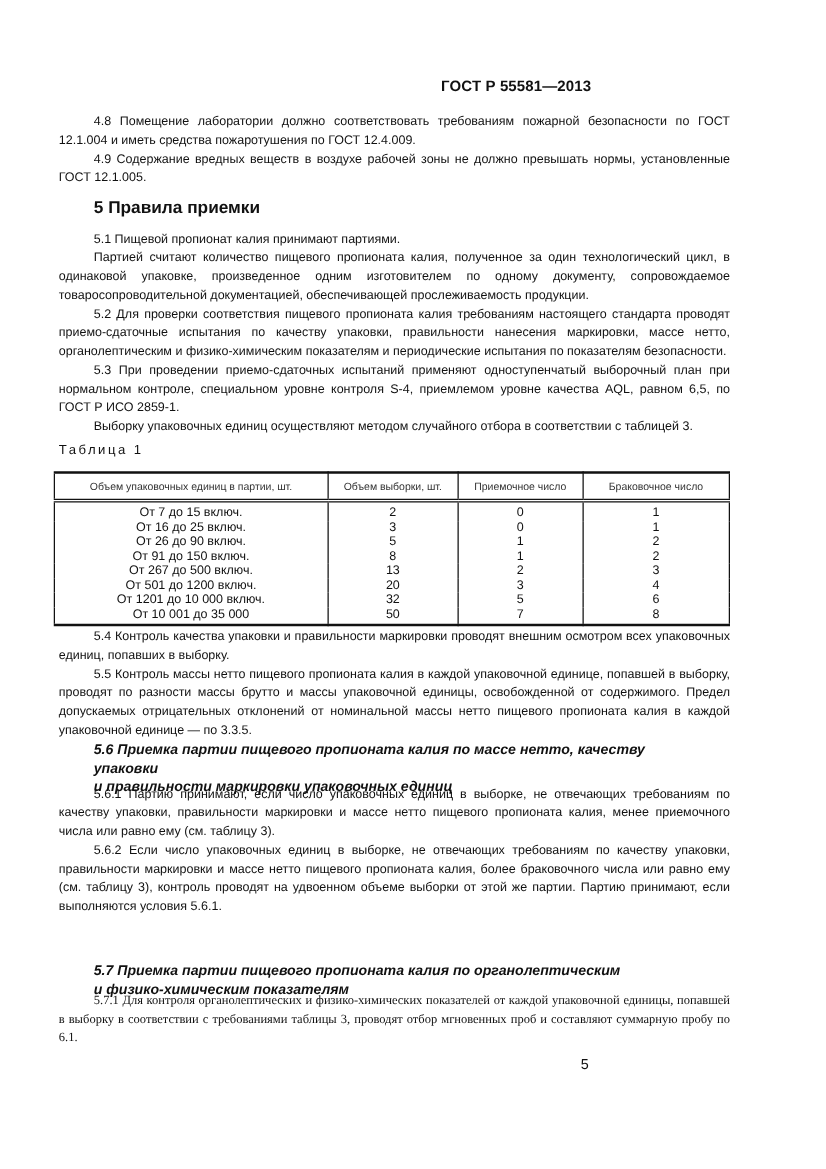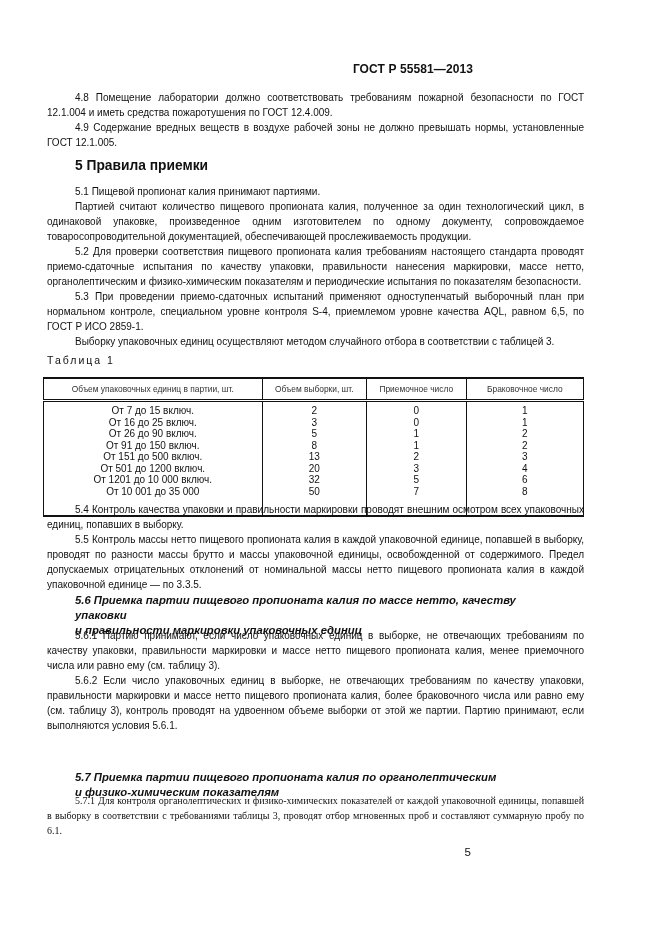--- a/index.html
+++ b/index.html
@@ -34,21 +34,21 @@
   table.t3 th {
     font-weight: normal; font-size: 8.4px; color: #333; height: 20px; padding: 0;
     border-left: 1px solid #111; border-right: 1px solid #111;
     border-bottom: 3px double #111;
   }
   table.t3 td {
     text-align: center; padding: 0; height: 11.5px; line-height: 11.5px;
     border-left: 1px solid #111; border-right: 1px solid #111;
   }
   table.t3 tr.first td { padding-top: 3px; }
-  table.t3 tr.last td { padding-bottom: 18px; }
+  table.t3 tr.last td { padding-bottom: 2px; }
   .c1 { width: 219px; } .c2 { width: 104px; } .c3 { width: 99px; } .c4 { width: 117px; }
   .pageno { position: absolute; top: 846px; right: 78px; font-size: 11.5px; }
 </style>
 </head>
 <body>
 
 <div class="page">
 
   <div class="hdr">ГОСТ Р 55581—2013</div>
 
@@ -97,21 +97,21 @@
         <td>1</td>
         <td>2</td>
       </tr>
       <tr>
         <td>От 91 до 150 включ.</td>
         <td>8</td>
         <td>1</td>
         <td>2</td>
       </tr>
       <tr>
-        <td>От 151 до 500 включ.</td>
+        <td>От 267 до 500 включ.</td>
         <td>13</td>
         <td>2</td>
         <td>3</td>
       </tr>
       <tr>
         <td>От 501 до 1200 включ.</td>
         <td>20</td>
         <td>3</td>
         <td>4</td>
       </tr>

